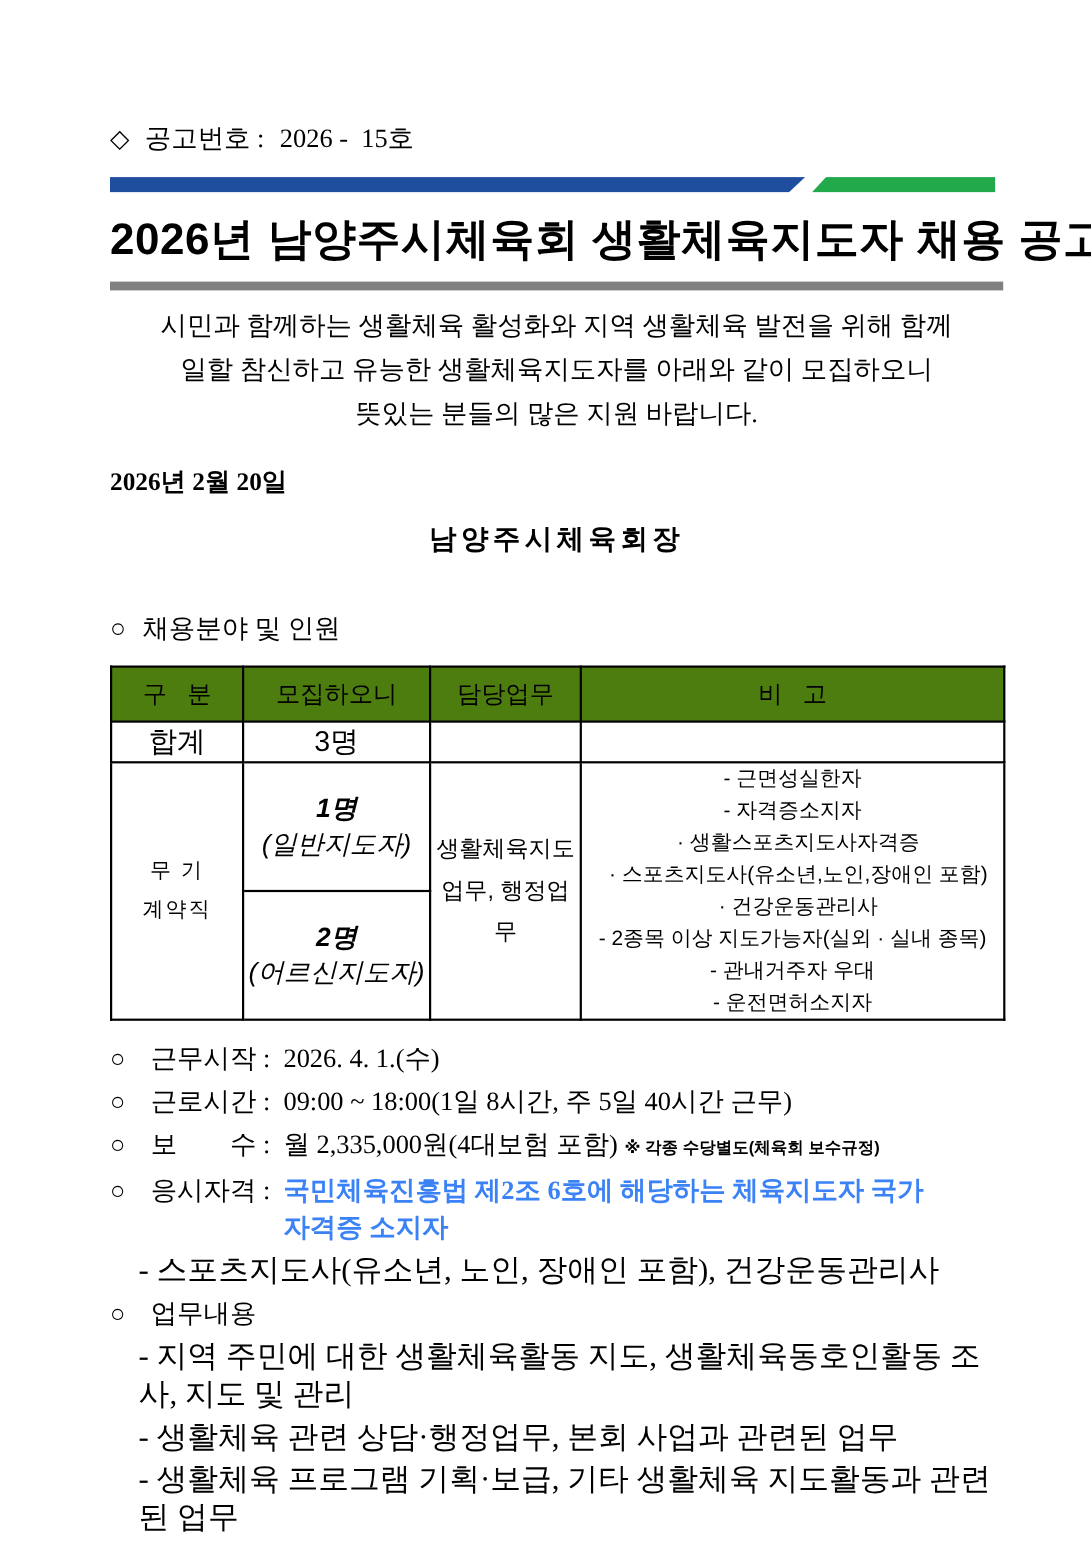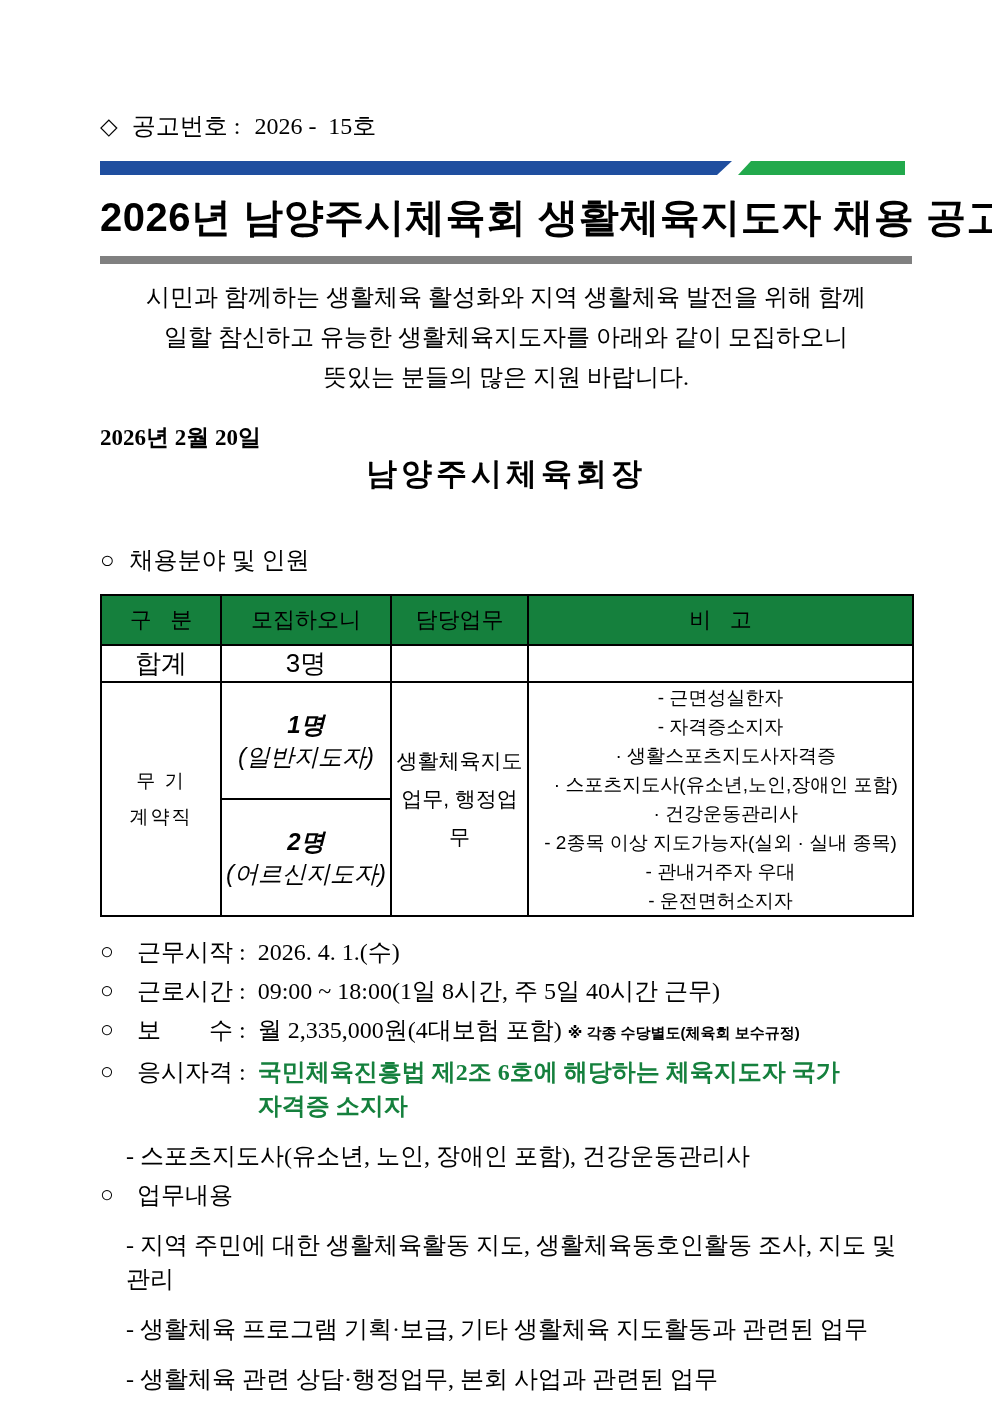--- a/index.html
+++ b/index.html
@@ -33,53 +33,53 @@
   .page-title {
     margin-top: 15px; text-align: center;
     font-family: "Liberation Sans", "DejaVu Sans", sans-serif;
     font-weight: bold; font-size: 40px; letter-spacing: 0.5px;
     white-space: nowrap;
   }
   .title-divider { height: 8px; background: #808080; margin-top: 11px; }
 
   .intro { margin-top: 13px; font-size: 24px; line-height: 40px; text-align: center; }
   .announce-date { margin-top: 25px; text-align: left; font-size: 23px; font-weight: 600; }
-  .signature { text-align: center; font-size: 31px; font-weight: 600; letter-spacing: 4px; }
+  .signature { margin-top: 20px; text-align: center; font-size: 25px; font-weight: 600; letter-spacing: 4px; }
 
   .section-heading { margin-top: 49px; display: flex; gap: 15px; font-size: 24px; align-items: baseline; }
   .section-heading .marker { font-size: 24px; }
 
   
   table.recruit { margin-top: 18px; width: 812px; border-collapse: collapse; table-layout: fixed; }
   table.recruit th, table.recruit td {
     border: 2px solid #000; padding: 0;
     font-family: "Liberation Sans", "DejaVu Sans", sans-serif;
     text-align: center; vertical-align: middle;
   }
-  table.recruit th { background: #15803d; font-weight: normal; font-size: 22px; height: 50px; white-space: pre; }
+  table.recruit th { background: #4d7c0f; font-weight: normal; font-size: 22px; height: 50px; white-space: pre; }
   tr.total-row td { height: 37px; font-size: 26px; }
   td.category-cell { white-space: pre-line; font-size: 19px; line-height: 36px; letter-spacing: 2px; }
   td.position-cell { height: 105px; font-size: 24px; line-height: 32px; font-style: italic; }
   td.position-cell .count { font-weight: bold; }
   td.duty-cell { white-space: pre-line; text-align: left; padding-left: 8px; font-size: 21px; line-height: 38px; }
   td.notes-cell { white-space: pre-wrap; text-align: left; padding: 8px 2px 8px 10px; font-size: 19px; line-height: 29px; margin-left: 37px; }
 
   
   .details { margin-top: 18px; }
   .detail-row { display: flex; align-items: flex-start; font-size: 24px; line-height: 34px; margin-top: 5px; }
   .detail-row .marker { width: 37px; flex: none; font-size: 23px; }
   .detail-row .label { white-space: pre; flex: none; }
   .detail-row .gap { width: 12px; flex: none; }
   .detail-row .value { white-space: pre-wrap; flex: 1; }
   .salary-note {
     font-family: "Liberation Sans", "DejaVu Sans", sans-serif;
     font-weight: bold; font-size: 15px;
   }
-  .blue-strong { color: #15803d; font-weight: bold; }
-  .sub-line { padding-left: 26px; font-size: 24px; line-height: 34px; margin-top: 16px; white-space: pre-wrap; }
+  .blue-strong { color: #3b82f6; font-weight: bold; }
+  .sub-line { padding-left: 26px; font-size: 28px; line-height: 34px; margin-top: 5px; white-space: pre-wrap; }
   .bold-row { font-weight: bold; }
 </style>
 </head>
 <body>
 
 <div class="doc">
 
   <div class="notice-line">
     <span class="marker">◇</span>
     <span class="text">공고번호 :</span>
@@ -187,22 +187,22 @@
     </div>
 
     <div class="sub-line">- 스포츠지도사(유소년, 노인, 장애인 포함), 건강운동관리사</div>
 
     <div class="detail-row">
       <span class="marker">○</span>
       <span class="label">업무내용</span>
     </div>
 
     <div class="sub-line">- 지역 주민에 대한 생활체육활동 지도, 생활체육동호인활동 조사, 지도 및 관리</div>
+    <div class="sub-line">- 생활체육 관련 상담·행정업무, 본회 사업과 관련된 업무</div>
     <div class="sub-line">- 생활체육 프로그램 기획·보급, 기타 생활체육 지도활동과 관련된 업무</div>
-    <div class="sub-line">- 생활체육 관련 상담·행정업무, 본회 사업과 관련된 업무</div>
 
     <div class="detail-row bold-row">
       <span class="marker">○</span>
       <span class="label">채용방법 :</span>
       <span class="gap"></span>
       <span class="value">공개채용</span>
     </div>
 
   </div>
 </div>

